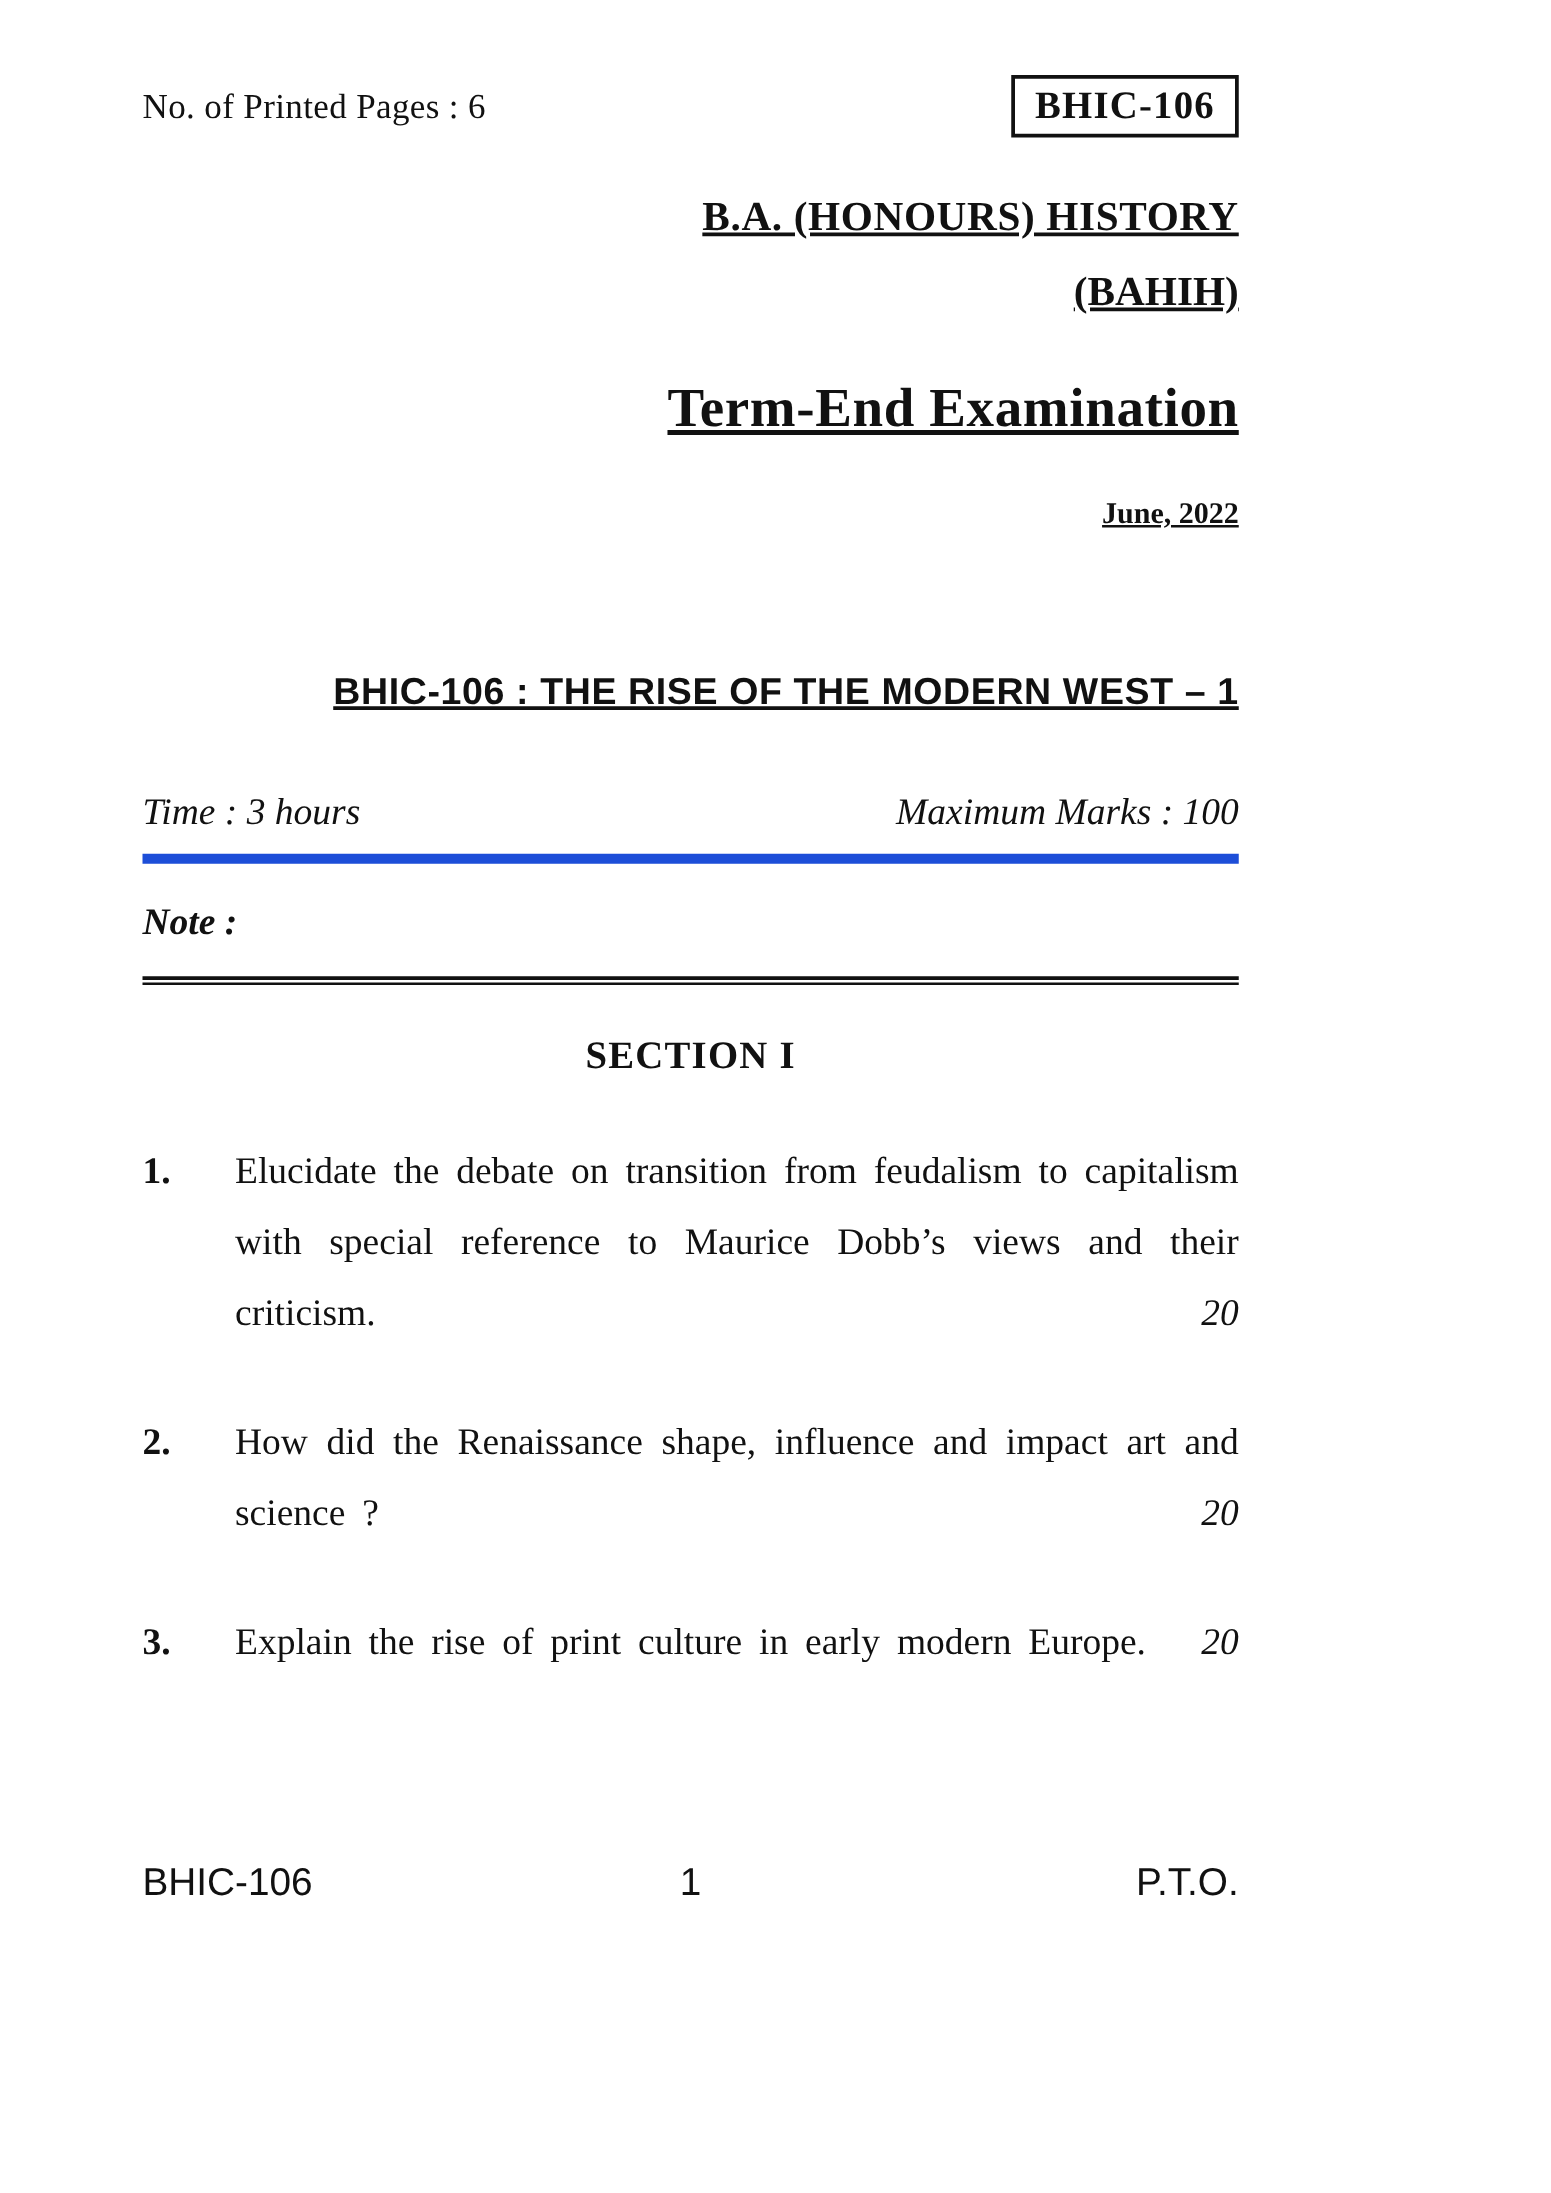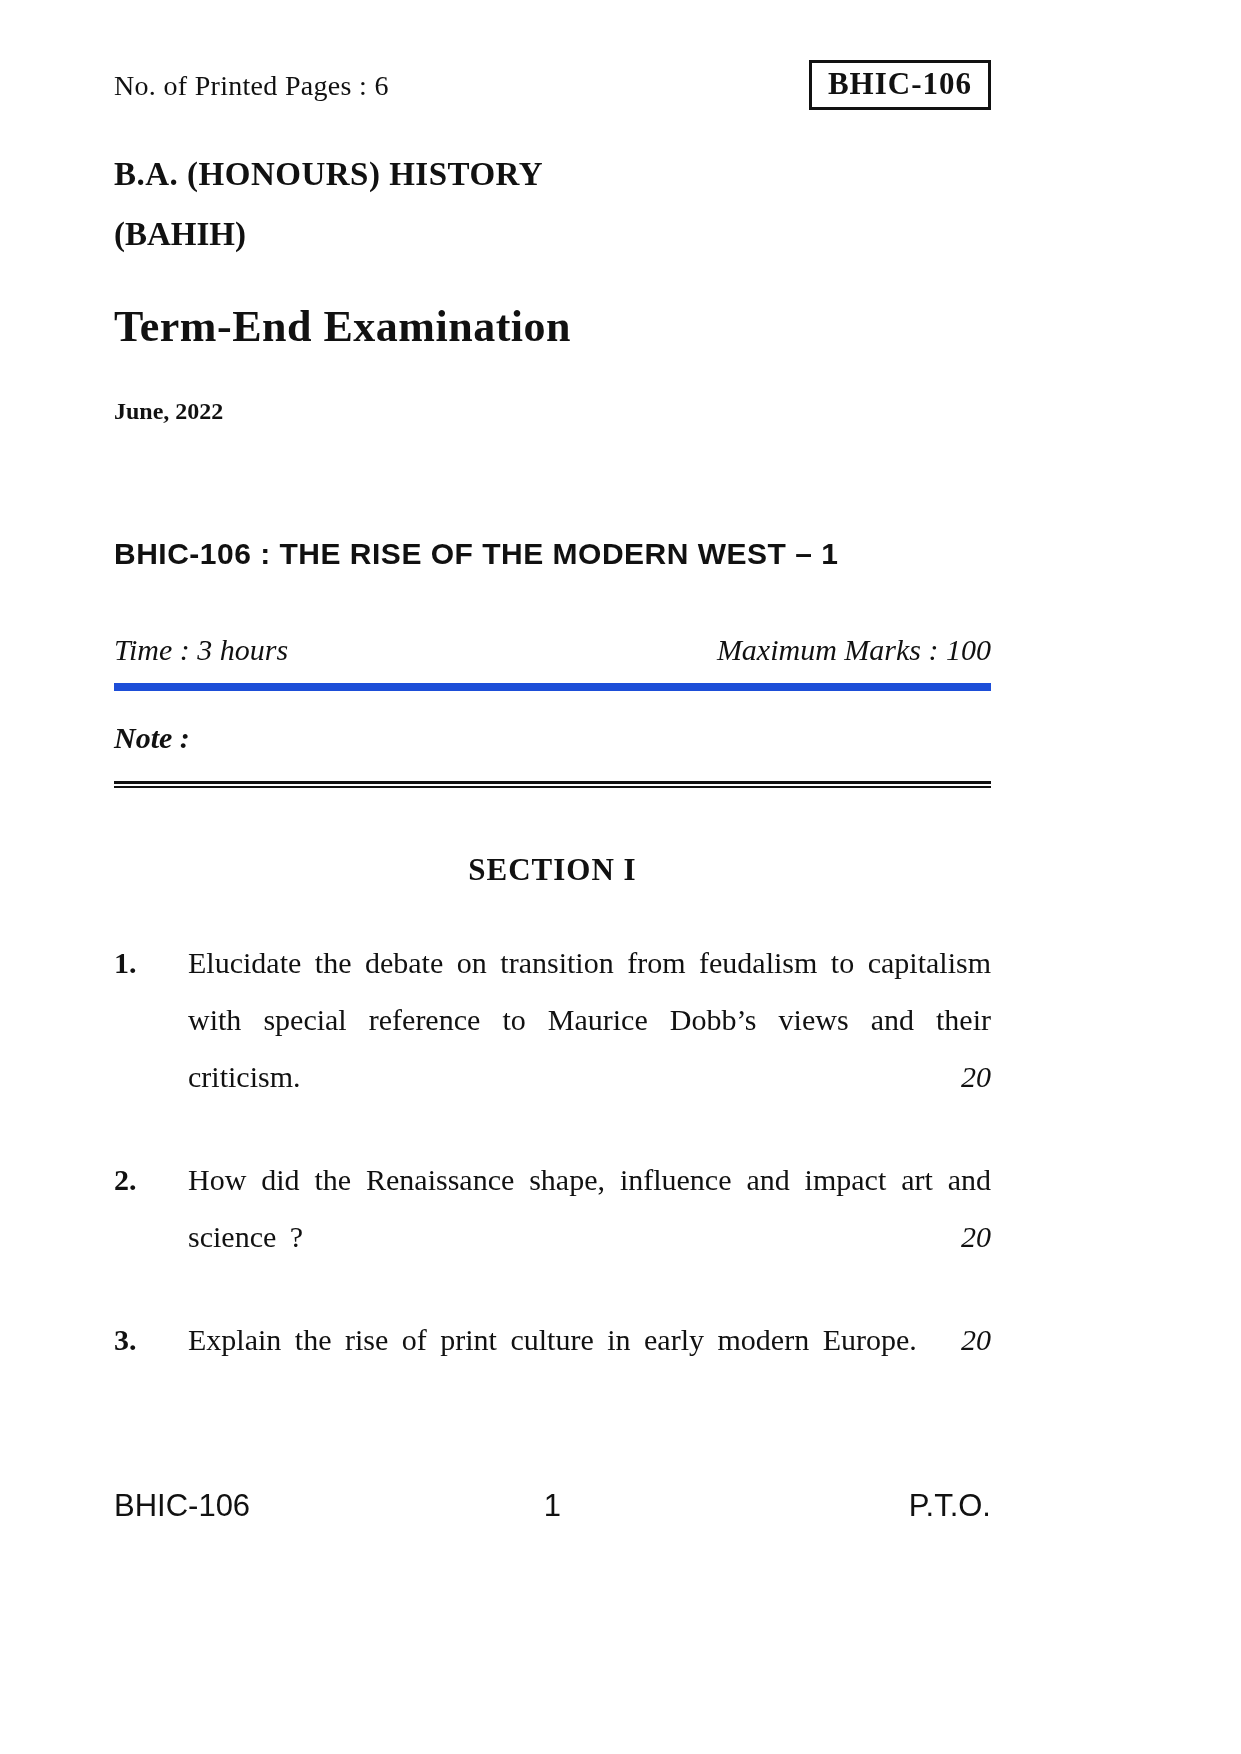--- a/index.html
+++ b/index.html
@@ -28,21 +28,21 @@
     letter-spacing: 0.3px;
   }
   .paper-code-box {
     border: 3px solid #111;
     font-weight: bold;
     font-size: 31px;
     padding: 3px 16px 5px 16px;
     letter-spacing: 1px;
   }
   
-  .title-block { text-align: left; }
+  .title-block { text-align: right; text-decoration: underline; }
   .program-title  { font-size: 33px; font-weight: bold; margin-top: 46px; letter-spacing: 0.5px; }
   .program-abbr   { font-size: 33px; font-weight: bold; margin-top: 23px; }
   .exam-title     { font-size: 44px; font-weight: bold; margin-top: 48px; letter-spacing: 0.5px; }
   .exam-session   { font-size: 24px; font-weight: bold; margin-top: 46px; }
   .course-title {
     font-family: "Liberation Sans", sans-serif;
     font-size: 30px;
     font-weight: bold;
     margin-top: 112px;
     letter-spacing: 0.5px;
@@ -72,21 +72,21 @@
     margin-top: 16px;
     height: 7px;
     border-top: 3px solid #111;
     border-bottom: 2px solid #111;
   }
   
   .section-title {
     text-align: center;
     font-weight: bold;
     font-size: 31px;
-    margin-top: 64px;
+    margin-top: 38px;
     letter-spacing: 1px;
   }
   
   .question {
     display: flex;
     margin-top: 46px;
     font-size: 30px;
     line-height: 1.9;
   }
   .q-num  { width: 74px; flex: none; font-weight: bold; }

